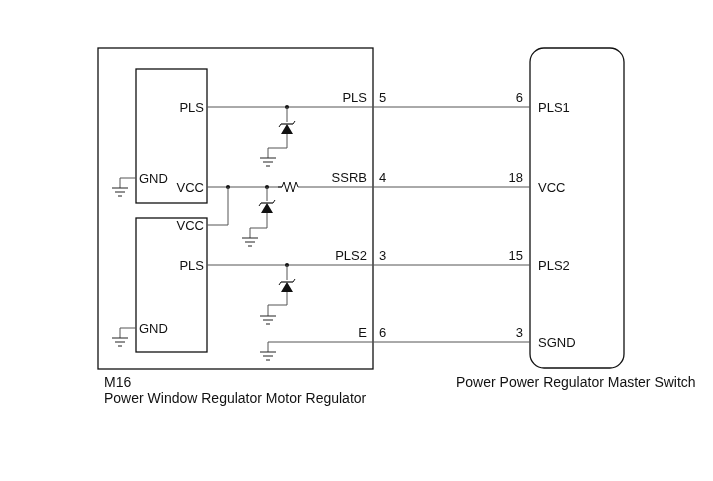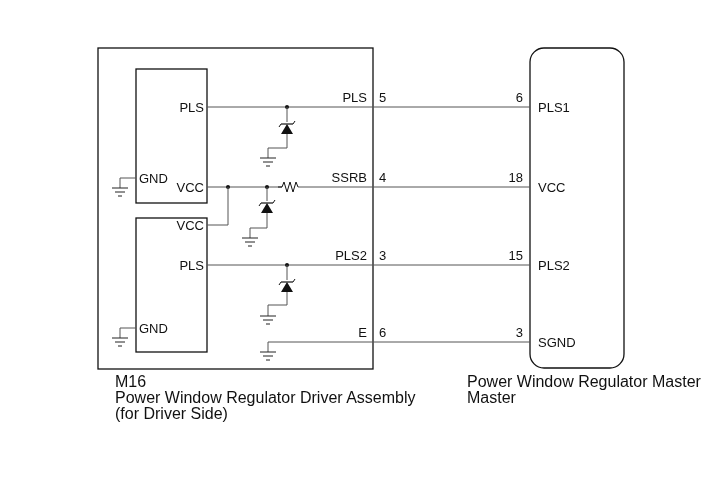--- a/index.html
+++ b/index.html
@@ -1,21 +1,21 @@
 <!DOCTYPE html>
 <html><head>
 <meta charset="utf-8">
 <style>
   html, body { margin:0; padding:0; background:#ffffff; }
   body { width:713px; height:481px; position:relative; overflow:hidden;
          font-family:"Liberation Sans", sans-serif; }
   svg { position:absolute; left:0; top:0; }
   .lbl { font-family:"Liberation Sans", sans-serif; font-size:13px; fill:#111; }
-  .cap { position:absolute; font-family:"Liberation Sans", sans-serif; font-size:16px;
-         color:#111; line-height:16px;margin-left:11px; }
+  .cap { position:absolute; font-family:"Liberation Sans", sans-serif; font-size:14px;
+         color:#111; line-height:16px; }
 </style>
 </head>
 <body>
 
 <svg width="713" height="481" viewBox="0 0 713 481">
   <defs>
     <g id="gnd">
       <line x1="-8" y1="0" x2="8" y2="0" stroke="#222" stroke-width="1"></line>
       <line x1="-5" y1="4" x2="5" y2="4" stroke="#222" stroke-width="1"></line>
       <line x1="-2" y1="8" x2="2" y2="8" stroke="#222" stroke-width="1"></line>
@@ -95,18 +95,17 @@
   <text class="lbl" x="523" y="182" text-anchor="end">18</text>
   <text class="lbl" x="538" y="192">VCC</text>
   <text class="lbl" x="523" y="260" text-anchor="end">15</text>
   <text class="lbl" x="538" y="270">PLS2</text>
   <text class="lbl" x="523" y="337" text-anchor="end">3</text>
   <text class="lbl" x="538" y="347">SGND</text>
 </svg>
 
 <div class="cap" style="left:104px; top:374px;">
   <div>M16</div>
-  <div>Power Window Regulator Driver Assembly</div>
-  <div>(for Driver Side)</div>
+  <div>Power Window Regulator Motor Regulator</div>
 </div>
 <div class="cap" style="left:456px; top:374px;">
-  <div>Power Window Regulator Master Master</div>
+  <div>Power Power Regulator Master Switch</div>
 </div>
 
 </body></html>

